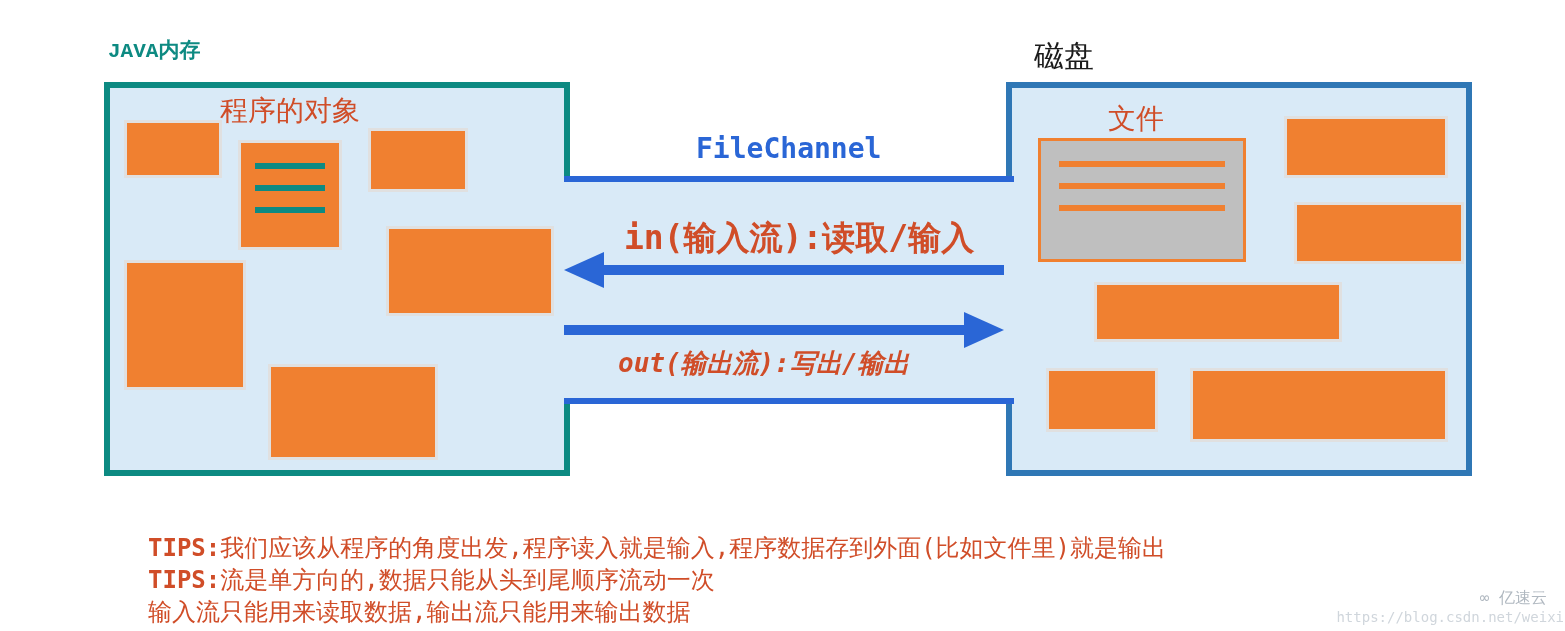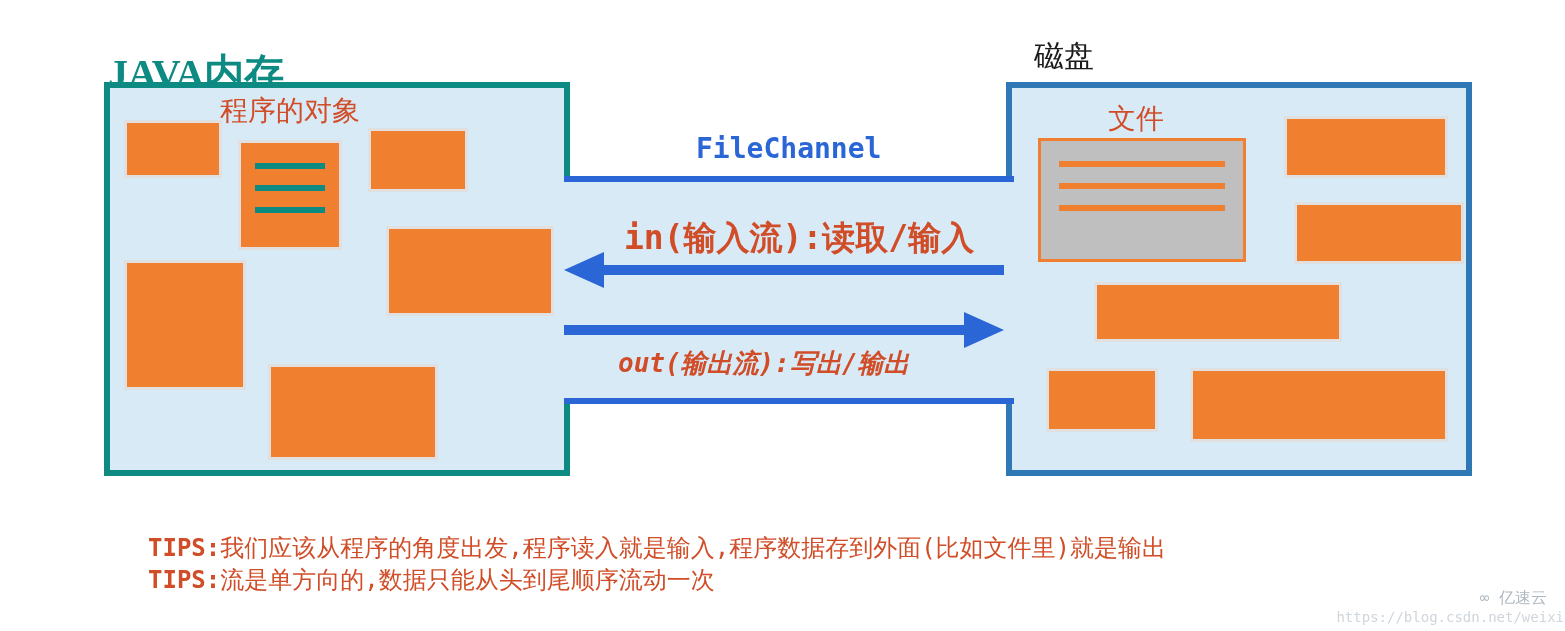--- a/index.html
+++ b/index.html
@@ -7,25 +7,24 @@
     width: 1565px;
     height: 631px;
     background: #ffffff;
     font-family: "Microsoft YaHei", "SimHei", monospace, sans-serif;
     position: relative;
   }
   .title-left {
     position: absolute;
     left: 108px;
     top: 36px;
-    font-size: 40px;
+    font-size: 21px;
     font-weight: bold;
     color: #0d8a82;
-    font-family: Liberation Serif, serif;
-    margin-top: 10px;
+    font-family: Liberation Mono, monospace;
   }
   .title-right {
     position: absolute;
     left: 1034px;
     top: 36px;
     font-size: 30px;
     color: #1b1b1b;
   }
   .box-left {
     position: absolute;
@@ -224,16 +223,17 @@
 </svg>
 <div class="out-label">out(输出流):写出/输出</div>
 
 <div class="tips">
   <div>
     <span class="lbl">TIPS:</span><span>我们应该从程序的角度出发,程序读入就是输入,程序数据存到外面(比如文件里)就是输出</span>
   </div>
   <div>
     <span class="lbl">TIPS:</span><span>流是单方向的,数据只能从头到尾顺序流动一次</span>
   </div>
+  <div>输入流只能用来读取数据,输出流只能用来输出数据</div>
 </div>
 
 <div class="logo">∞ <span>亿速云</span></div>
 <div class="watermark">https://blog.csdn.net/weixi</div>
 
 </body></html>

